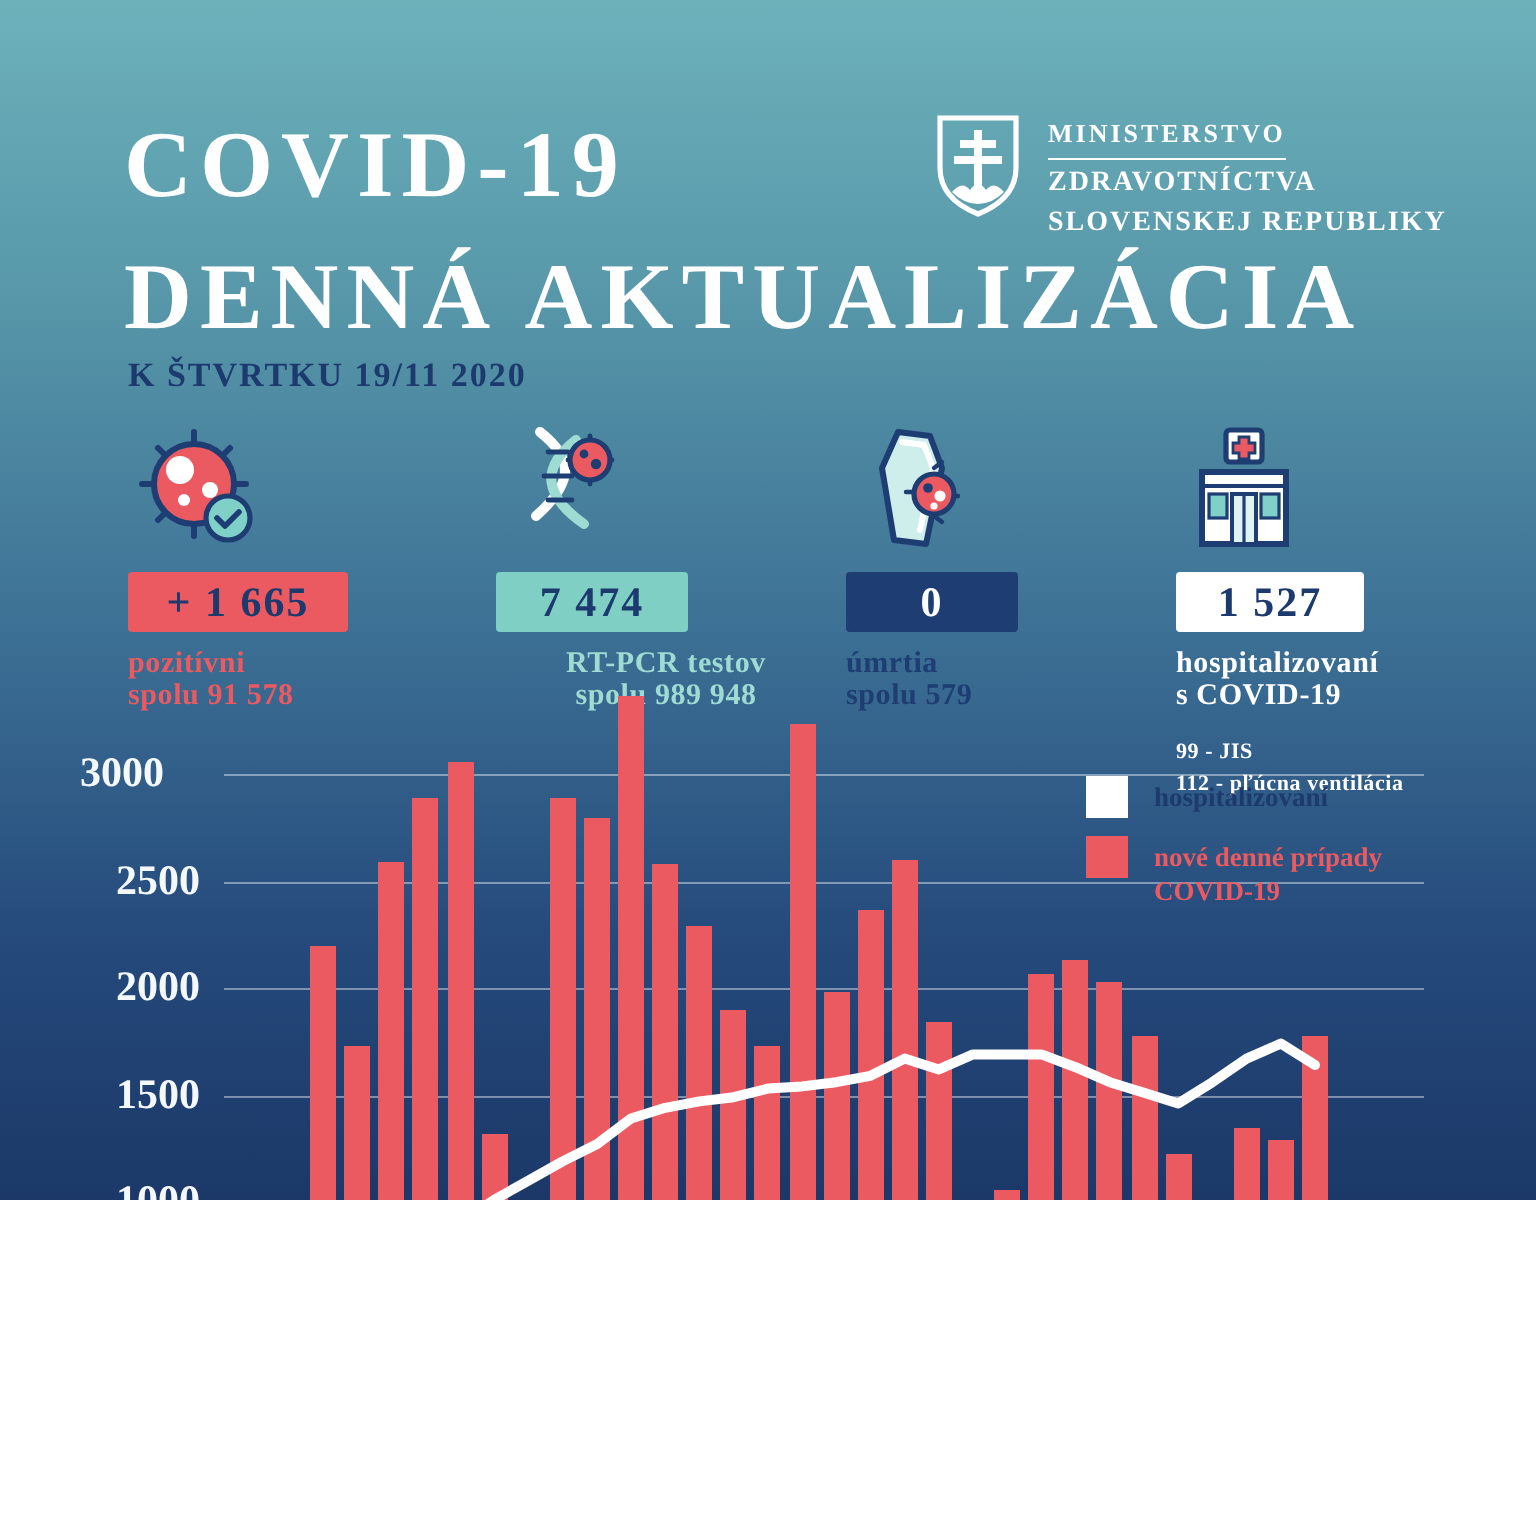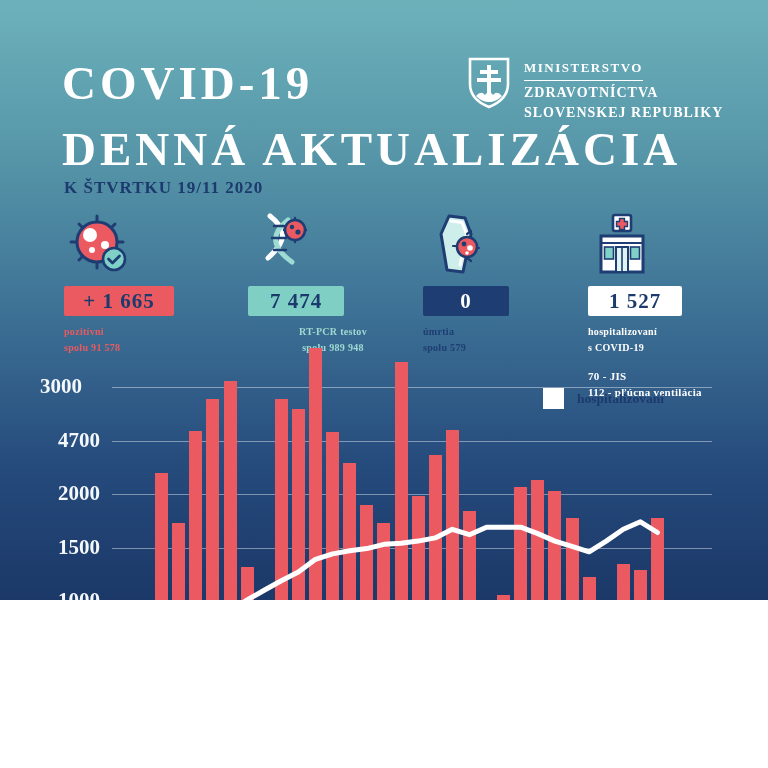--- a/index.html
+++ b/index.html
@@ -21,21 +21,21 @@
   .logo-l2,.logo-l3{font-size:14px;font-weight:bold;letter-spacing:1px;margin-top:4px;}
   
   .card{position:absolute;top:208px;width:170px;}
   .card .icon{height:70px;display:flex;align-items:flex-end;}
   .badge{margin-top:8px;height:30px;border-radius:2px;display:flex;align-items:center;
     justify-content:center;font-size:21px;font-weight:bold;letter-spacing:1px;}
   .badge-red{background:#ea5a60;color:#1c3a6e;width:110px;}
   .badge-teal{background:#80cfc5;color:#1c3a6e;width:96px;}
   .badge-navy{background:#1d3d73;color:#ffffff;width:86px;}
   .badge-white{background:#ffffff;color:#1c3a6e;width:94px;}
-  .card-label{margin-top:8px;font-size:10px;font-weight:bold;line-height:16px;letter-spacing:.3px;}
+  .card-label{margin-top:8px;font-size:15px;font-weight:bold;line-height:16px;letter-spacing:.3px;}
   .lbl-red{color:#ea5a60;}
   .lbl-teal{color:#9edbd2;text-align:center;}
   .lbl-navy{color:#1d3d73;}
   .lbl-white{color:#ffffff;}
   .card-note{margin-top:12px;font-size:11px;font-weight:bold;line-height:16px;color:#ffffff;letter-spacing:.3px;}
   
   .chart-area{position:absolute;inset:0;}
   .gridline{position:absolute;height:1px;background:rgba(255,255,255,.42);}
   .baseline{position:absolute;height:2px;background:rgba(255,255,255,.75);}
   .ytick{position:absolute;width:62px;text-align:right;color:#f4f8fa;font-size:21px;font-weight:bold;}
@@ -155,35 +155,35 @@
         <rect x="13" y="24" width="42" height="36" fill="#ffffff" stroke="#1d3d73" stroke-width="3"></rect>
         <line x1="13" y1="31" x2="55" y2="31" stroke="#1d3d73" stroke-width="2"></line>
         <rect x="16.5" y="35" width="9" height="12" fill="#7fd0c6" stroke="#1d3d73" stroke-width="1.6"></rect>
         <rect x="42.5" y="35" width="9" height="12" fill="#7fd0c6" stroke="#1d3d73" stroke-width="1.6"></rect>
         <rect x="28" y="35" width="12" height="25" fill="#dff4f1" stroke="#1d3d73" stroke-width="2"></rect>
         <line x1="34" y1="35" x2="34" y2="60" stroke="#1d3d73" stroke-width="1.6"></line>
       </svg>
     </div>
     <div class="badge badge-white">1 527</div>
     <div class="card-label lbl-white"><span>hospitalizovaní</span><br><span>s COVID-19</span></div>
-    <div class="card-note"><span>70 - JIS</span><br><span>112 - pľúcna ventilácia</span></div>
+    <div class="card-note"><span>99 - JIS</span><br><span>112 - pľúcna ventilácia</span></div>
   </div>
 
   <div class="chart-area" id="chart">
       <div class="ytick" style="left: 38px; top: 695px;">0</div>
       <div class="gridline" style="left: 112px; width: 600px; top: 654.5px;"></div>
       <div class="ytick" style="left: 38px; top: 641.5px;">500</div>
       <div class="gridline" style="left: 112px; width: 600px; top: 601px;"></div>
       <div class="ytick" style="left: 38px; top: 588px;">1000</div>
       <div class="gridline" style="left: 112px; width: 600px; top: 547.5px;"></div>
       <div class="ytick" style="left: 38px; top: 534.5px;">1500</div>
       <div class="gridline" style="left: 112px; width: 600px; top: 494px;"></div>
       <div class="ytick" style="left: 38px; top: 481px;">2000</div>
       <div class="gridline" style="left: 112px; width: 600px; top: 440.5px;"></div>
-      <div class="ytick" style="left: 38px; top: 427.5px;">4700</div>
+      <div class="ytick" style="left: 38px; top: 427.5px;">2500</div>
       <div class="gridline" style="left: 112px; width: 600px; top: 387px;"></div>
       <div class="ytick" style="left: 20px; top: 374px;">3000</div>
       <div class="baseline" style="left: 112px; width: 641px; top: 707px;"></div>
       <div class="bar" style="left: 138px; width: 13px; top: 633.1px; height: 74.9px; background: rgb(234, 90, 96);"></div>
       <div class="bar" style="left: 155.1px; width: 13px; top: 472.6px; height: 235.4px; background: rgb(234, 90, 96);"></div>
       <div class="bar" style="left: 172.2px; width: 13px; top: 522.89px; height: 185.11px; background: rgb(234, 90, 96);"></div>
       <div class="bar" style="left: 189.3px; width: 13px; top: 430.87px; height: 277.13px; background: rgb(234, 90, 96);"></div>
       <div class="bar" style="left: 206.4px; width: 13px; top: 398.77px; height: 309.23px; background: rgb(234, 90, 96);"></div>
       <div class="bar" style="left: 223.5px; width: 13px; top: 380.58px; height: 327.42px; background: rgb(234, 90, 96);"></div>
       <div class="bar" style="left: 240.6px; width: 13px; top: 566.76px; height: 141.24px; background: rgb(234, 90, 96);"></div>
@@ -245,15 +245,19 @@
       <svg width="768" height="768" class="lineSvg">
         <polyline points="144.5,667.3 161.6,657.7 178.7,651.3 195.8,648.1 212.9,633.1 230.0,611.7 247.1,599.9 264.2,590.3 281.3,580.7 298.4,572.1 315.5,559.3 332.6,553.9 349.7,550.7 366.8,548.6 383.9,544.3 401.0,543.2 418.1,541.1 435.2,537.9 452.3,529.3 469.4,534.7 486.5,527.2 503.6,527.2 520.7,527.2 537.8,533.6 554.9,541.1 572.0,546.4 589.1,551.8 606.2,541.1 623.3,529.3 640.4,521.8 657.5,532.5" fill="none" stroke="#ffffff" stroke-width="5" stroke-linejoin="round" stroke-linecap="round"></polyline>
       </svg>
     </div>
 
   <div class="legend">
     <div class="legend-row">
       <div class="swatch sw-white"></div>
       <div class="legend-lbl lg-navy">hospitalizovaní</div>
     </div>
+    <div class="legend-row">
+      <div class="swatch sw-red"></div>
+      <div class="legend-lbl lg-red">nové denné prípady COVID-19</div>
+    </div>
   </div>
 
 </div>
 
 </body></html>

